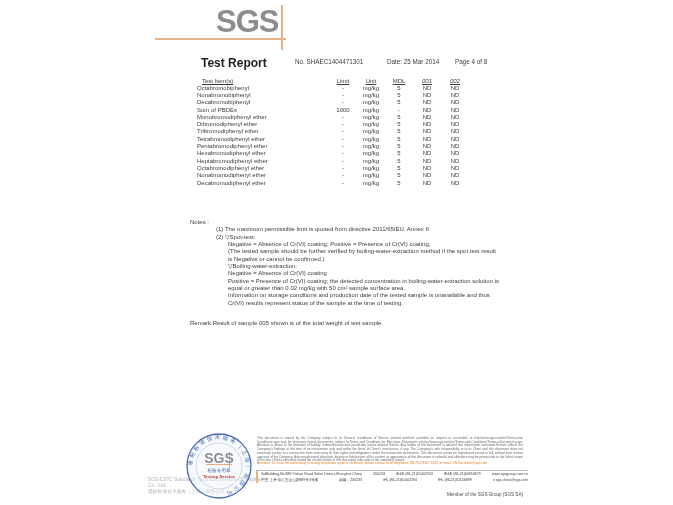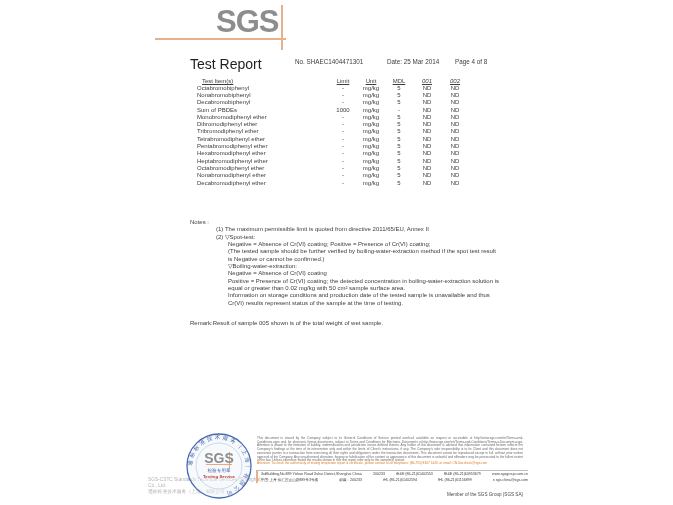--- a/index.html
+++ b/index.html
@@ -6,21 +6,21 @@
   .page{
     position:relative;width:673px;height:505px;background:#ffffff;overflow:hidden;
     font-family:"Liberation Sans","DejaVu Sans",sans-serif;color:#3d3d3d;
   }
   
   .logo-block{position:absolute;left:150px;top:4px;width:150px;height:50px;}
   .logo-text{position:absolute;left:66px;top:0px;font-size:31px;font-weight:bold;color:#8d8d8d;letter-spacing:-1px;}
   .logo-hline{position:absolute;left:5px;top:34px;width:131px;height:2px;background:#e7b28a;}
   .logo-vline{position:absolute;left:131px;top:1px;width:2px;height:45px;background:#e7b28a;}
   
-  .rep-title{position:absolute;left:190px;top:56px;font-size:14px;font-weight:normal;color:#1f1f1f;}
+  .rep-title{position:absolute;left:201px;top:56px;font-size:12px;font-weight:bold;color:#1f1f1f;}
   .rep-no{position:absolute;left:295px;top:58px;font-size:6.3px;}
   .rep-date{position:absolute;left:387px;top:58px;font-size:6.3px;}
   .rep-page{position:absolute;left:455px;top:58px;font-size:6.3px;}
   
   .tbl{position:absolute;left:197px;top:74px;border-collapse:collapse;table-layout:fixed;width:272px;font-size:6px;color:#3d3d3d;}
   .tbl th{font-weight:normal;text-decoration:underline;padding:0;height:10px;vertical-align:bottom;white-space:nowrap;}
   .tbl th.c-item{text-align:left;padding-left:5px;}
   .tbl th.samp{font-style:italic;}
   .tbl td{padding:0;height:7.3px;white-space:nowrap;overflow:hidden;vertical-align:middle;}
   .tbl td:not(:first-child){text-align:center;}

